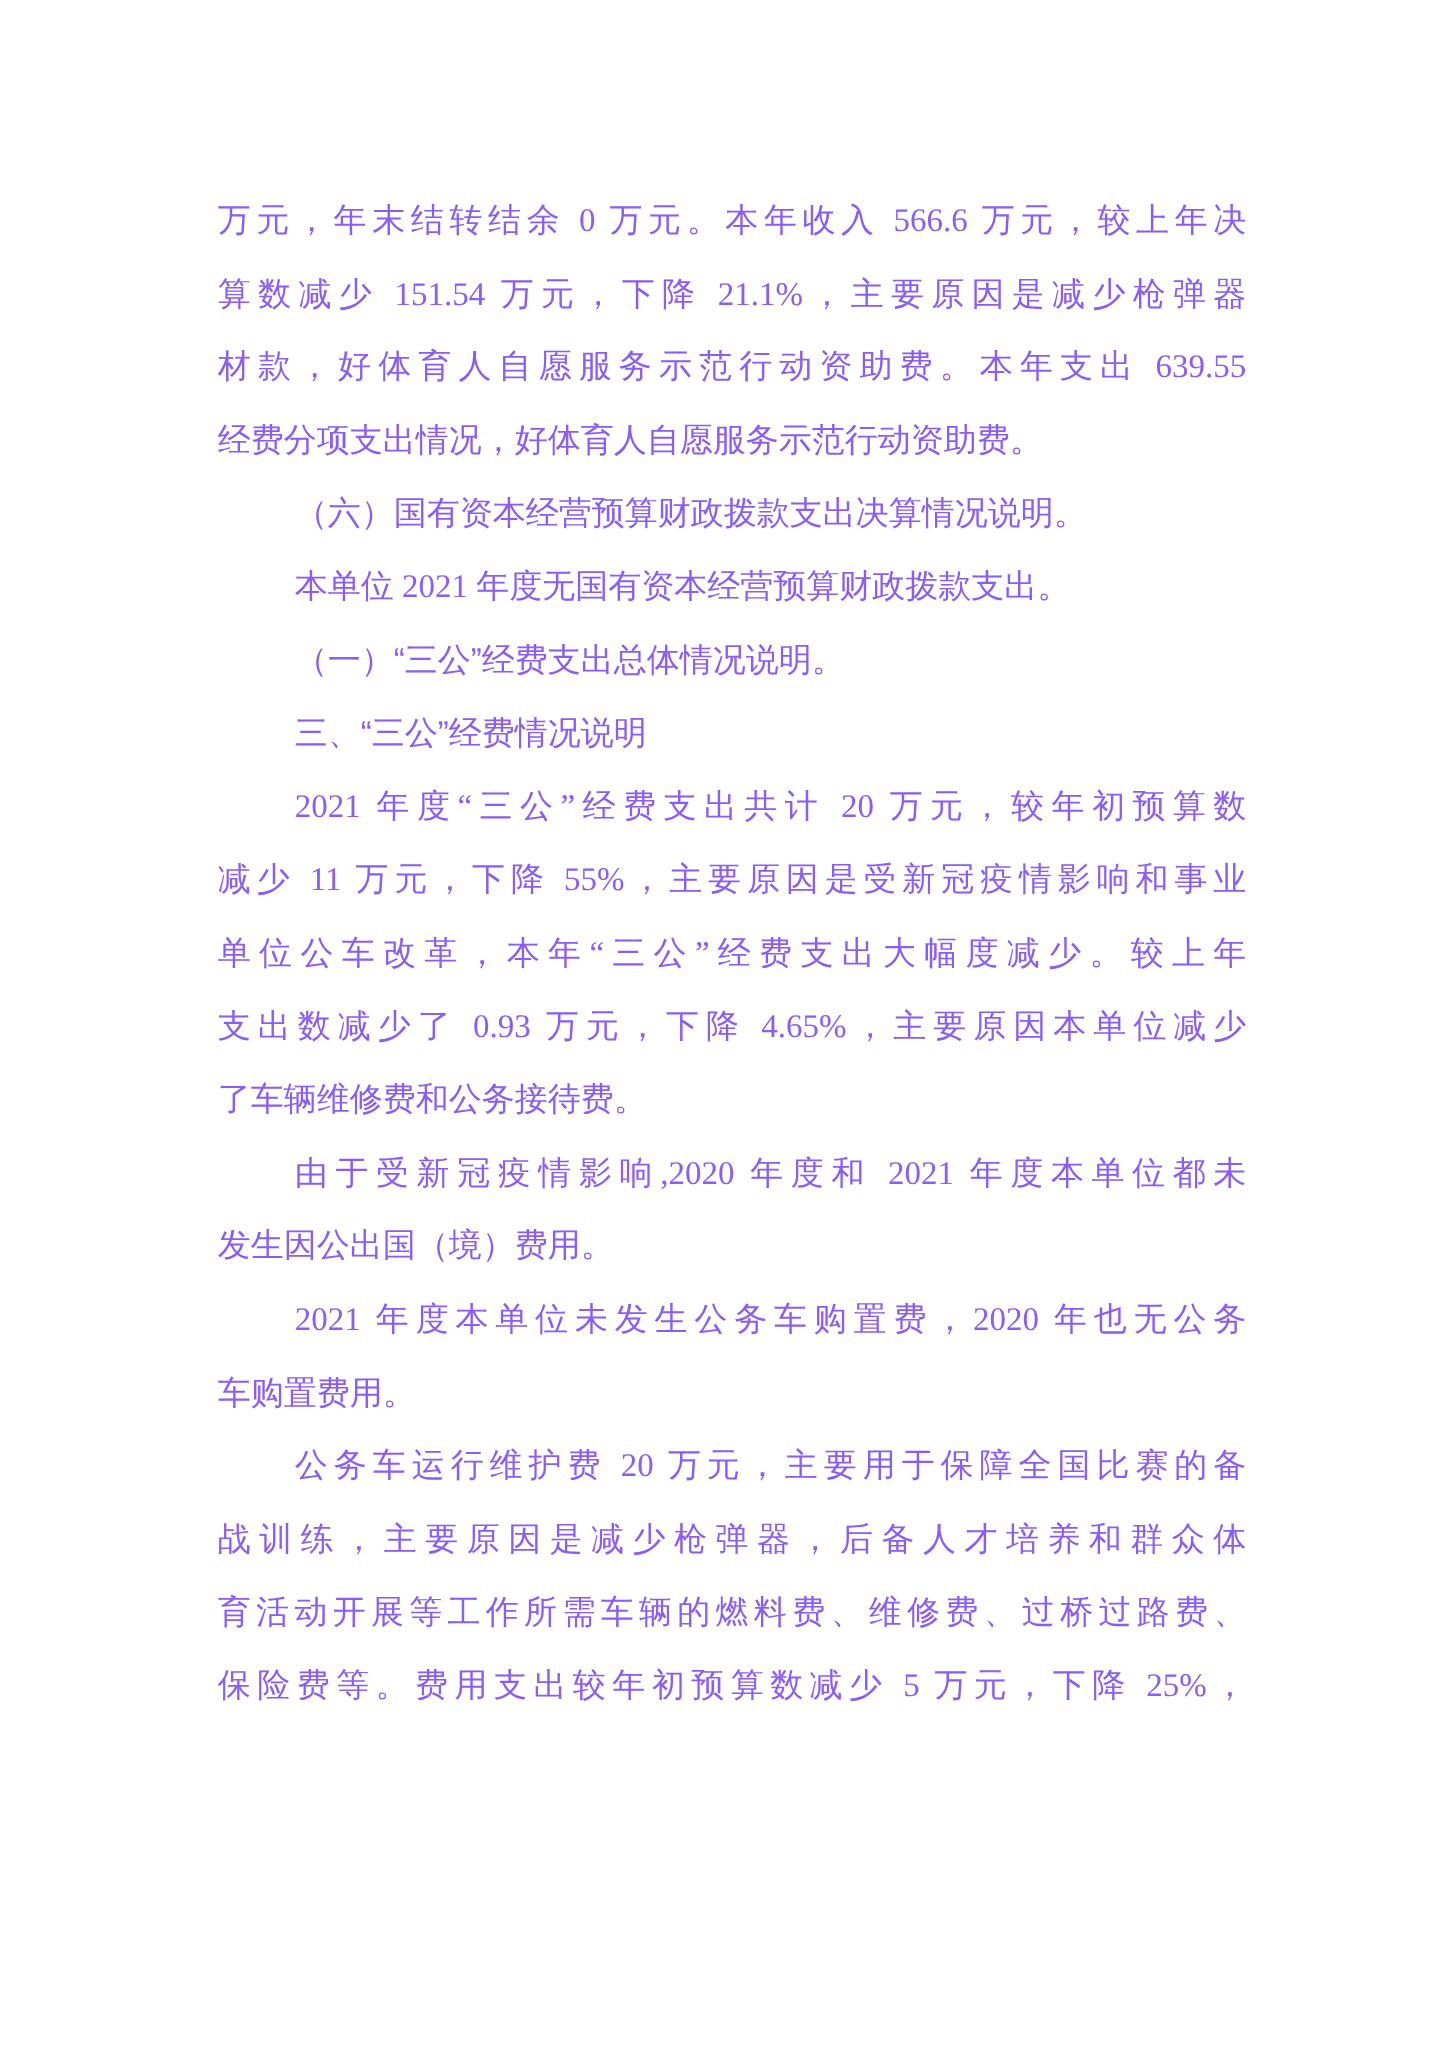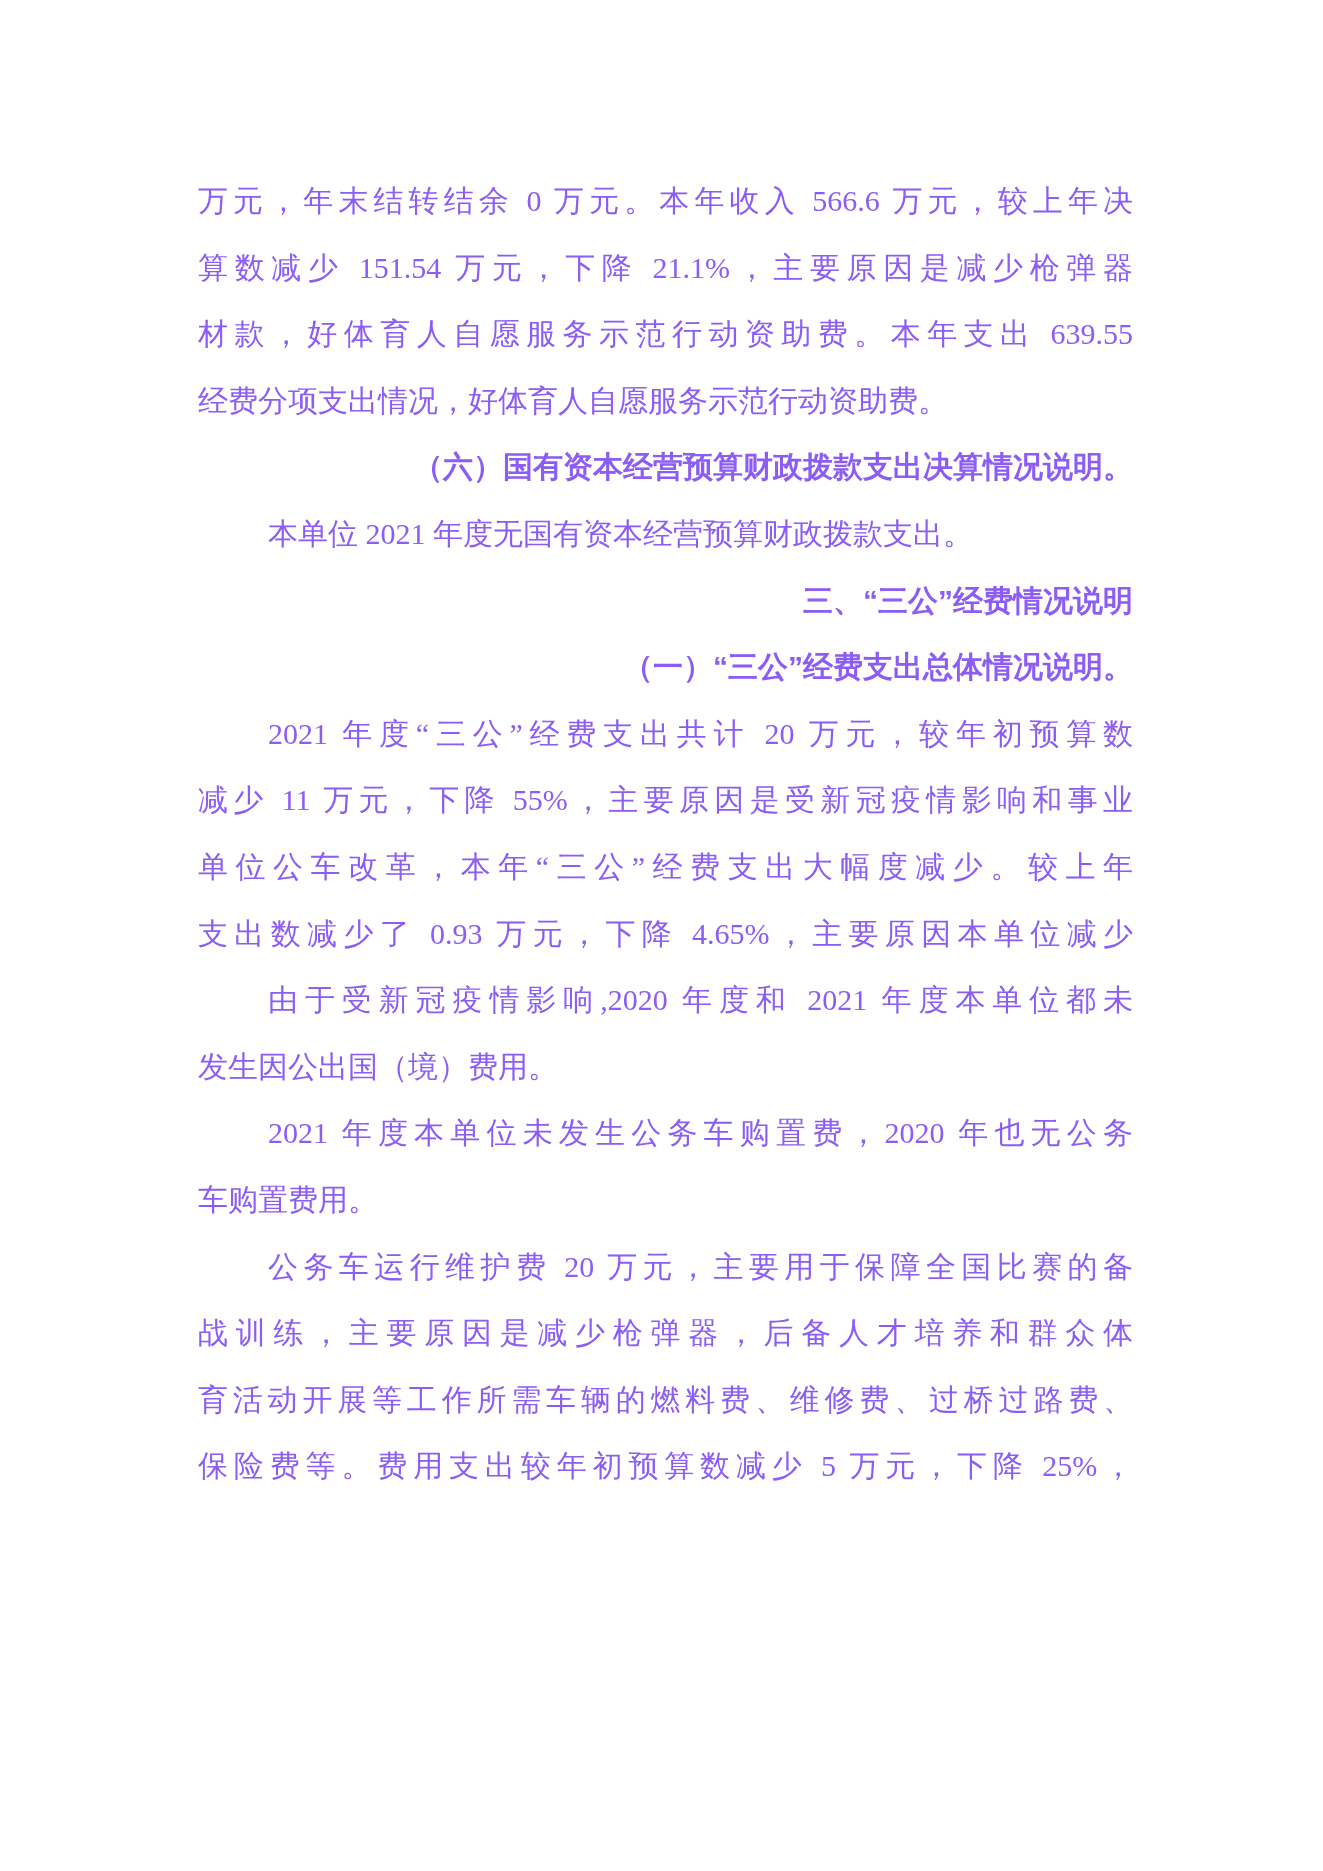--- a/index.html
+++ b/index.html
@@ -34,41 +34,41 @@
   .line.justify {
     white-space: normal;
     text-align: justify;
     text-align-last: justify;
   }
   .line.indent {
     text-indent: 70px;
   }
   .line.heading {
     font-family: "Liberation Sans", "DejaVu Sans", sans-serif;
-    font-weight: 700;
-    text-align: right;
+    font-weight: 400;
   }
 </style>
 </head>
 <body>
 
 <div class="page">
   <div class="textblock">
     <div class="line justify">万元，年末结转结余 0 万元。本年收入 566.6 万元，较上年决</div>
     <div class="line justify">算数减少 151.54 万元，下降 21.1%，主要原因是减少枪弹器</div>
     <div class="line justify">材款，好体育人自愿服务示范行动资助费。本年支出 639.55</div>
     <div class="line">经费分项支出情况，好体育人自愿服务示范行动资助费。</div>
     <div class="line heading indent">（六）国有资本经营预算财政拨款支出决算情况说明。</div>
     <div class="line indent">本单位 2021 年度无国有资本经营预算财政拨款支出。</div>
+    <div class="line heading indent">（一）“三公”经费支出总体情况说明。</div>
     <div class="line heading indent">三、“三公”经费情况说明</div>
-    <div class="line heading indent">（一）“三公”经费支出总体情况说明。</div>
     <div class="line indent justify">2021 年度“三公”经费支出共计 20 万元，较年初预算数</div>
     <div class="line justify">减少 11 万元，下降 55%，主要原因是受新冠疫情影响和事业</div>
     <div class="line justify">单位公车改革，本年“三公”经费支出大幅度减少。较上年</div>
     <div class="line justify">支出数减少了 0.93 万元，下降 4.65%，主要原因本单位减少</div>
+    <div class="line">了车辆维修费和公务接待费。</div>
     <div class="line indent justify">由于受新冠疫情影响,2020 年度和 2021 年度本单位都未</div>
     <div class="line">发生因公出国（境）费用。</div>
     <div class="line indent justify">2021 年度本单位未发生公务车购置费，2020 年也无公务</div>
     <div class="line">车购置费用。</div>
     <div class="line indent justify">公务车运行维护费 20 万元，主要用于保障全国比赛的备</div>
     <div class="line justify">战训练，主要原因是减少枪弹器，后备人才培养和群众体</div>
     <div class="line justify">育活动开展等工作所需车辆的燃料费、维修费、过桥过路费、</div>
     <div class="line justify">保险费等。费用支出较年初预算数减少 5 万元，下降 25%，</div>
   </div>
 </div>

